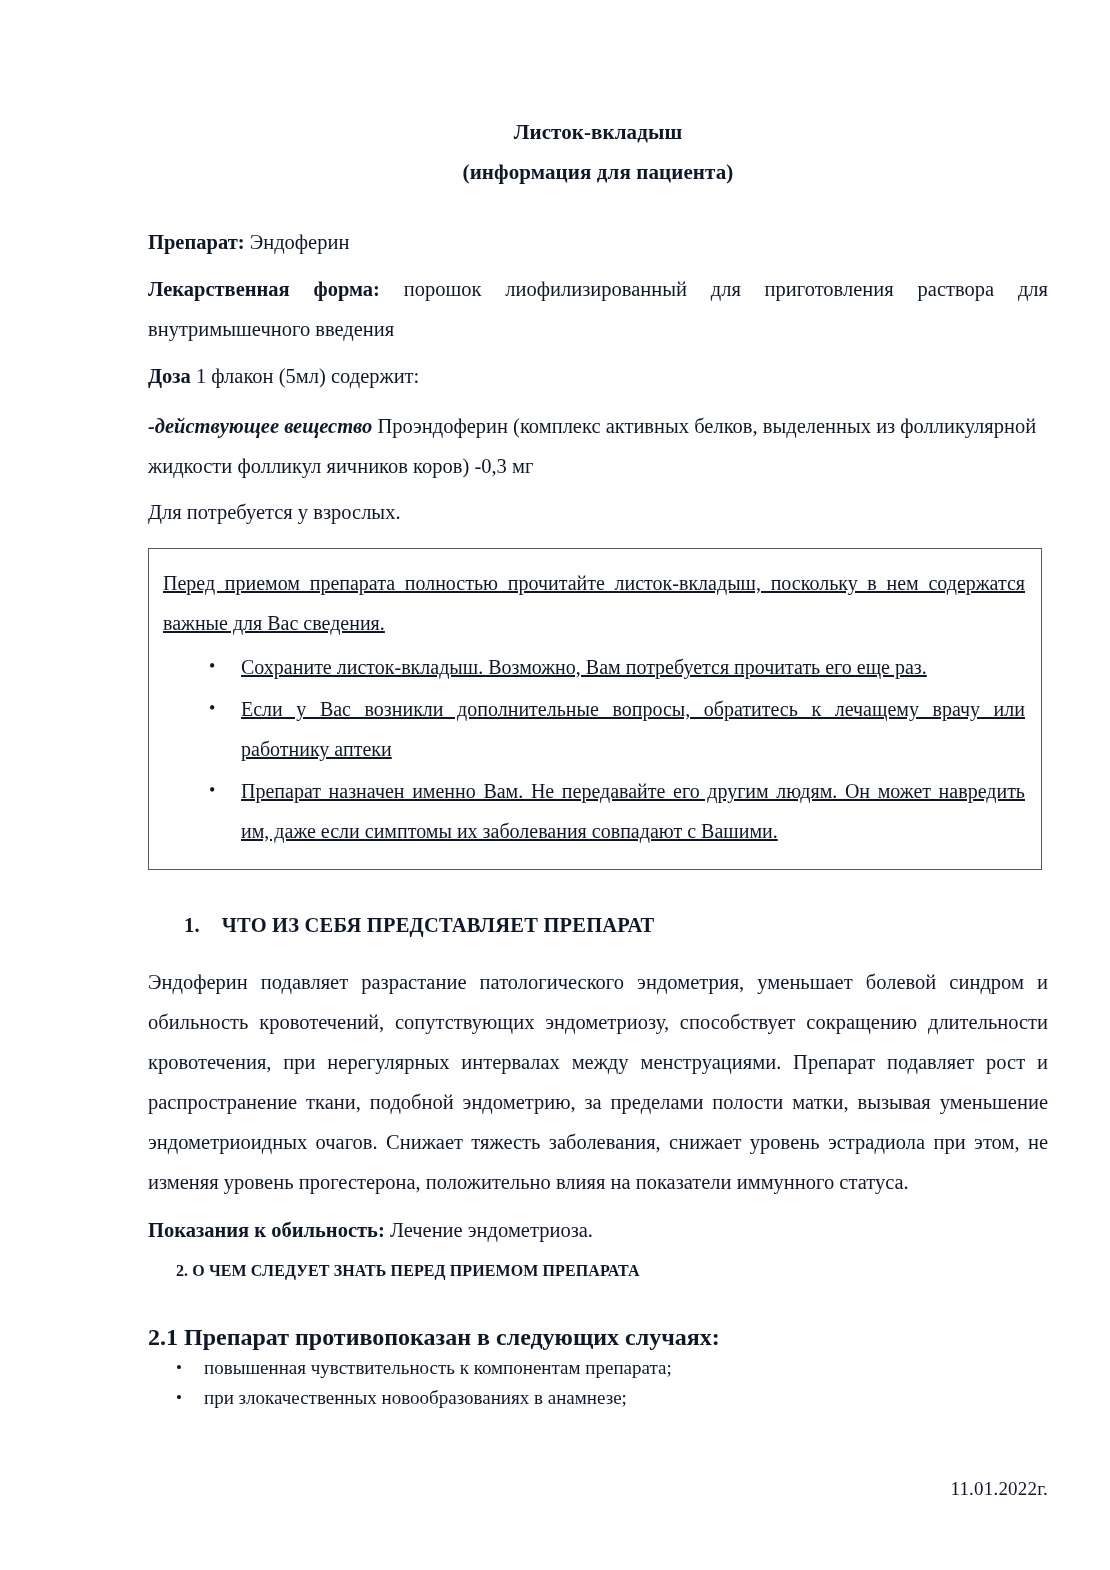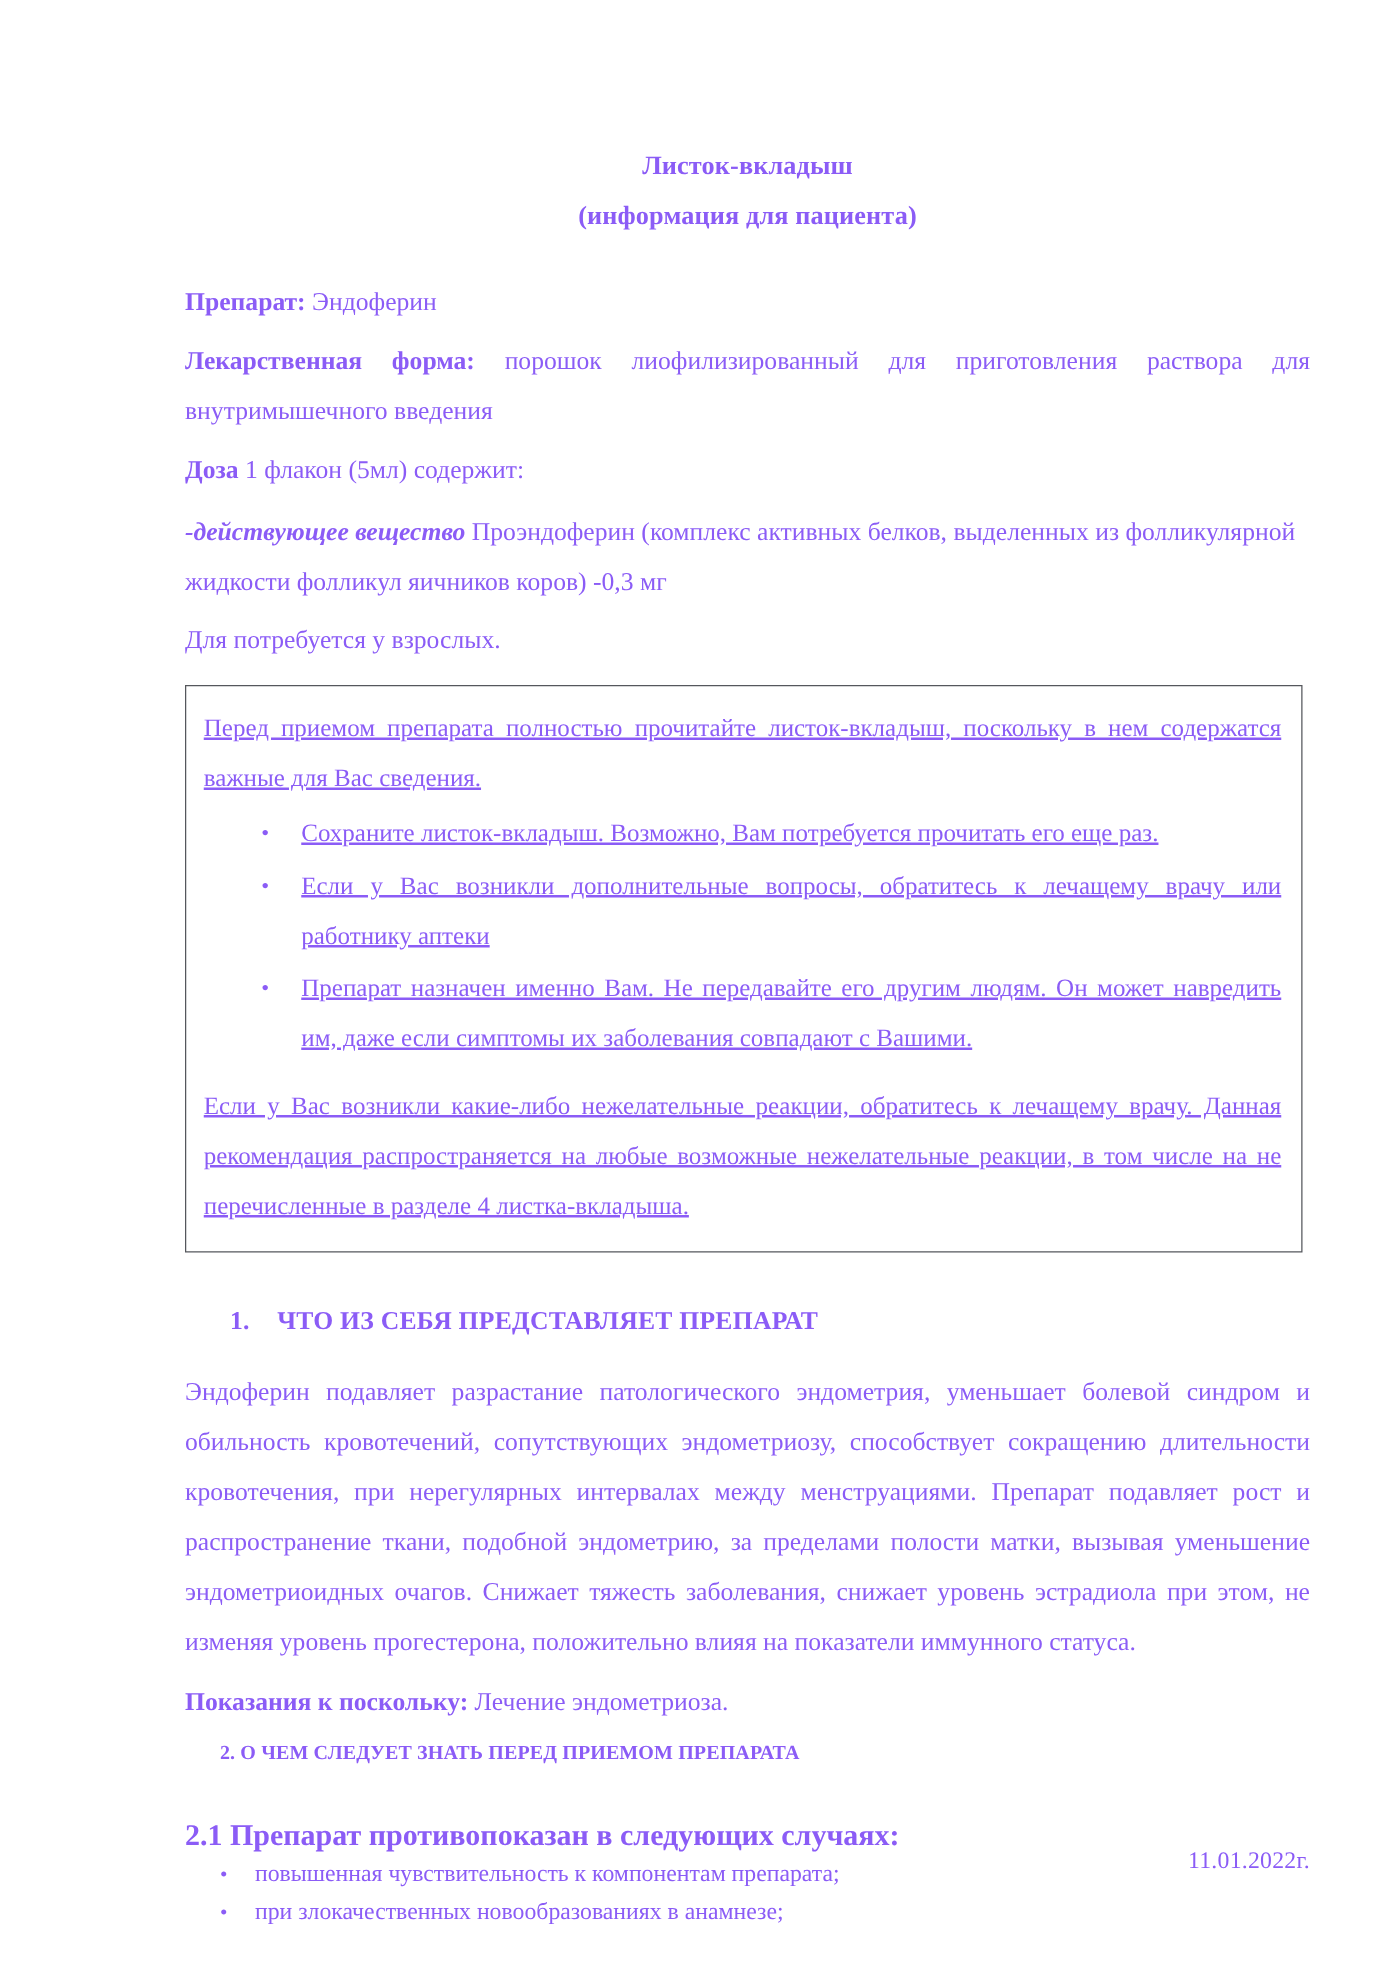--- a/index.html
+++ b/index.html
@@ -7,21 +7,21 @@
     margin: 0;
     padding: 0;
     background: #ffffff;
   }
   .page {
     position: relative;
     width: 1110px;
     height: 1570px;
     background: #ffffff;
     font-family: "Liberation Serif", "DejaVu Serif", serif;
-    color: #8b5cf6;
+    color: #0f172a;
     box-sizing: border-box;
     overflow: hidden;
   }
   .content {
     position: absolute;
     left: 148px;
     top: 0;
     width: 900px;
   }
 
@@ -177,31 +177,30 @@
         </li>
         <li>
           <span class="bullet">•</span>
           <span>Если у Вас возникли дополнительные вопросы, обратитесь к лечащему врачу или работнику аптеки</span>
         </li>
         <li>
           <span class="bullet">•</span>
           <span>Препарат назначен именно Вам. Не передавайте его другим людям. Он может навредить им, даже если симптомы их заболевания совпадают с Вашими.</span>
         </li>
       </ul>
-      <p class="para warn-tail">Если у Вас возникли какие-либо нежелательные реакции, обратитесь к лечащему врачу. Данная рекомендация распространяется на любые возможные нежелательные реакции, в том числе на не перечисленные в разделе 4 листка-вкладыша.</p>
     </div>
 
     <div class="sec-heading-1">
       <span class="num">1.</span><span>ЧТО ИЗ СЕБЯ ПРЕДСТАВЛЯЕТ ПРЕПАРАТ</span>
     </div>
 
     <p class="para body-1">Эндоферин подавляет разрастание патологического эндометрия, уменьшает болевой синдром и обильность кровотечений, сопутствующих эндометриозу, способствует сокращению длительности кровотечения, при нерегулярных интервалах между менструациями. Препарат подавляет рост и распространение ткани, подобной эндометрию, за пределами полости матки, вызывая уменьшение эндометриоидных очагов. Снижает тяжесть заболевания, снижает уровень эстрадиола при этом, не изменяя уровень прогестерона, положительно влияя на показатели иммунного статуса.</p>
 
     <p class="para left p-indications">
-      <span class="lbl">Показания к поскольку:</span><span> Лечение эндометриоза.</span>
+      <span class="lbl">Показания к обильность:</span><span> Лечение эндометриоза.</span>
     </p>
 
     <div class="sec-heading-2">2. О ЧЕМ СЛЕДУЕТ ЗНАТЬ ПЕРЕД ПРИЕМОМ ПРЕПАРАТА</div>
 
     <div class="sub-heading">2.1 Препарат противопоказан в следующих случаях:</div>
 
     <ul class="contra-list">
       <li>
         <span class="bullet">•</span>
         <span>повышенная чувствительность к компонентам препарата;</span>

